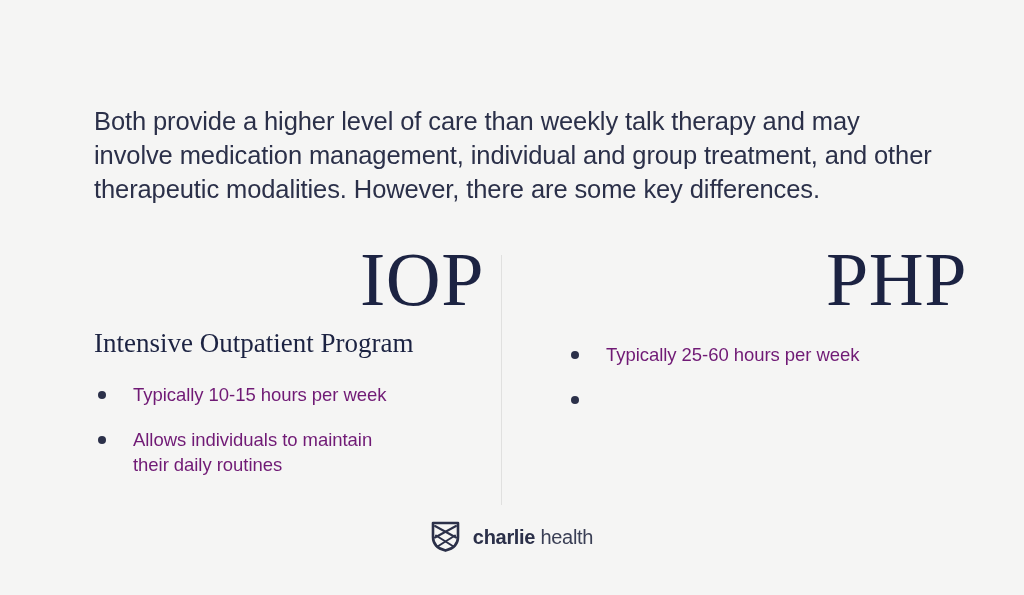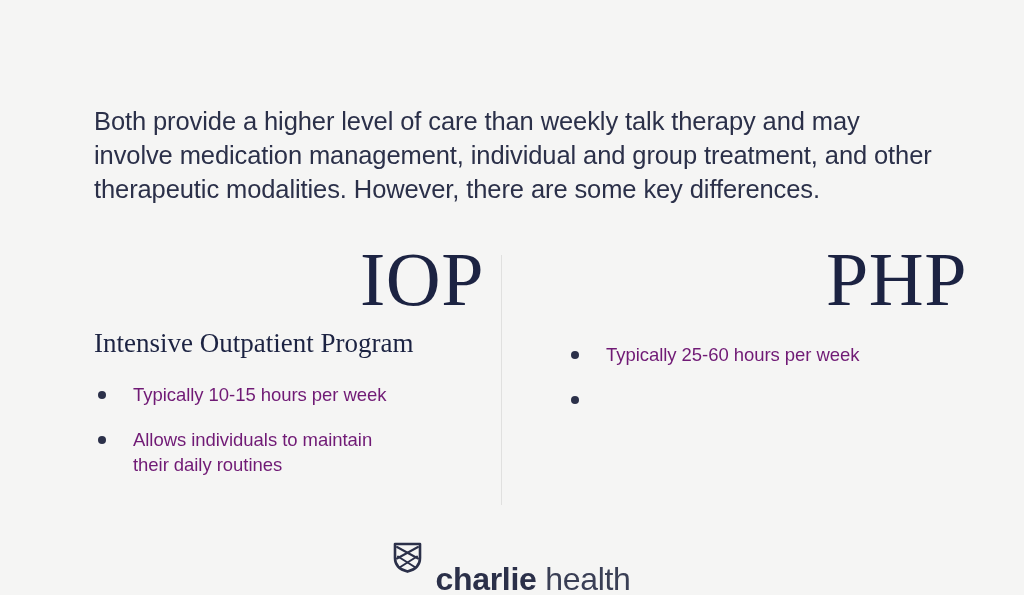--- a/index.html
+++ b/index.html
@@ -119,26 +119,25 @@
     justify-content: center;
     gap: 13px;
   }
   .logo-mark {
     width: 29px;
     height: 31px;
     display: block;
     flex: none;
   }
   .logo-words {
-    font-size: 32px;
+    font-size: 20px;
     line-height: 30px;
     letter-spacing: -0.3px;
     color: #2b3049;
     white-space: nowrap;
-    margin-top: 43px;
   }
   .logo-words .w-bold  { font-weight: 700; }
   .logo-words .w-light { font-weight: 300; color: #3a3f55; }
 </style>
 </head>
 <body>
 
 <div class="page">
 
   <p class="intro">Both provide a higher level of care than weekly talk therapy and may involve medication management, individual and group treatment, and other therapeutic modalities. However, there are some key differences.</p>

